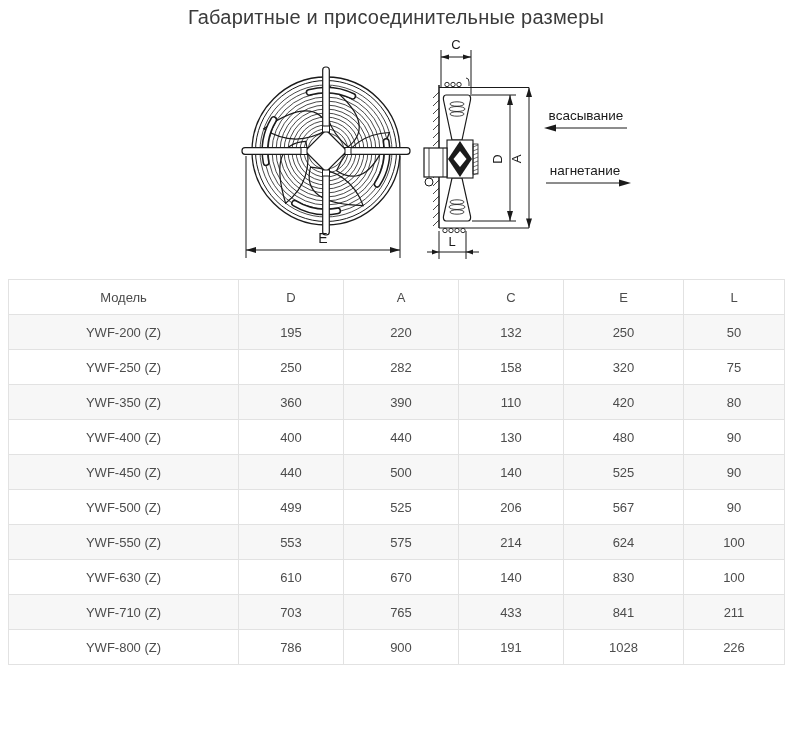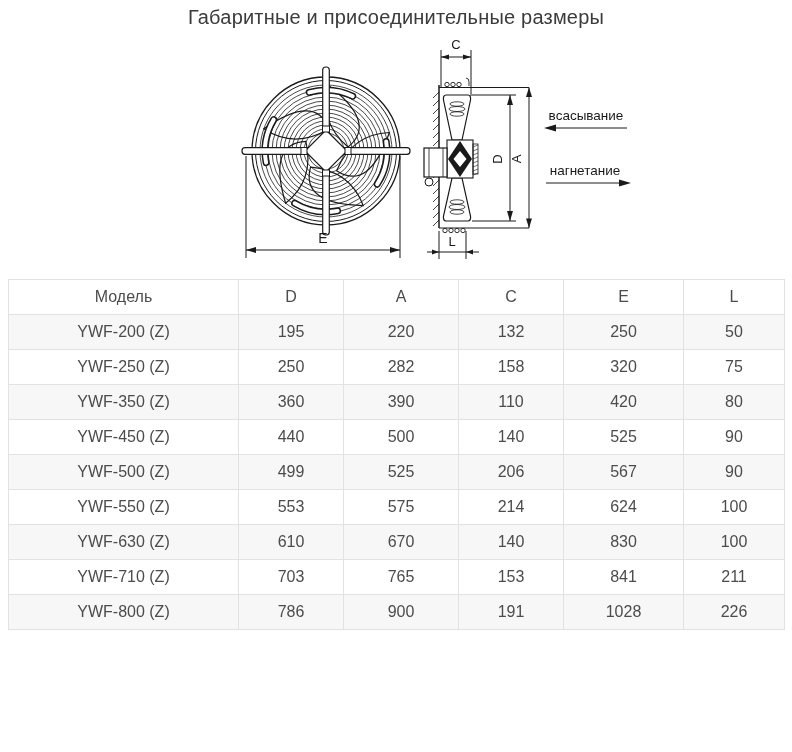--- a/index.html
+++ b/index.html
@@ -12,21 +12,21 @@
     text-align:center; font-size:20px; font-weight:500;
     color:#3b3b3b; letter-spacing:.2px;
   }
 
   .drawing { position:absolute; top:0; left:0; }
   .drawing text { font-family:"Liberation Sans", sans-serif; fill:#1a1a1a; }
 
   table.dims {
     position:absolute; top:279px; left:8px; width:776px;
     border-collapse:collapse; table-layout:fixed;
-    font-size:16px; color:#4c4c4c;
+    font-size:13px; color:#4c4c4c;
   }
   table.dims th, table.dims td {
     border:1px solid #e2e2e2; height:35px;
     text-align:center; vertical-align:middle;
     font-weight:400; padding:0 4px;
   }
   table.dims thead tr { background:#ffffff; }
   table.dims tbody tr:nth-child(odd) { background:#f7f7f7; }
   table.dims tbody tr:nth-child(even) { background:#ffffff; }
 </style>
@@ -212,20 +212,28 @@
         </tr>
         <tr>
           <td>YWF-350 (Z)</td>
           <td>360</td>
           <td>390</td>
           <td>110</td>
           <td>420</td>
           <td>80</td>
         </tr>
         <tr>
+          <td>YWF-400 (Z)</td>
+          <td>400</td>
+          <td>440</td>
+          <td>130</td>
+          <td>480</td>
+          <td>90</td>
+        </tr>
+        <tr>
           <td>YWF-450 (Z)</td>
           <td>440</td>
           <td>500</td>
           <td>140</td>
           <td>525</td>
           <td>90</td>
         </tr>
         <tr>
           <td>YWF-500 (Z)</td>
           <td>499</td>
@@ -247,21 +255,21 @@
           <td>610</td>
           <td>670</td>
           <td>140</td>
           <td>830</td>
           <td>100</td>
         </tr>
         <tr>
           <td>YWF-710 (Z)</td>
           <td>703</td>
           <td>765</td>
-          <td>153</td>
+          <td>433</td>
           <td>841</td>
           <td>211</td>
         </tr>
         <tr>
           <td>YWF-800 (Z)</td>
           <td>786</td>
           <td>900</td>
           <td>191</td>
           <td>1028</td>
           <td>226</td>

